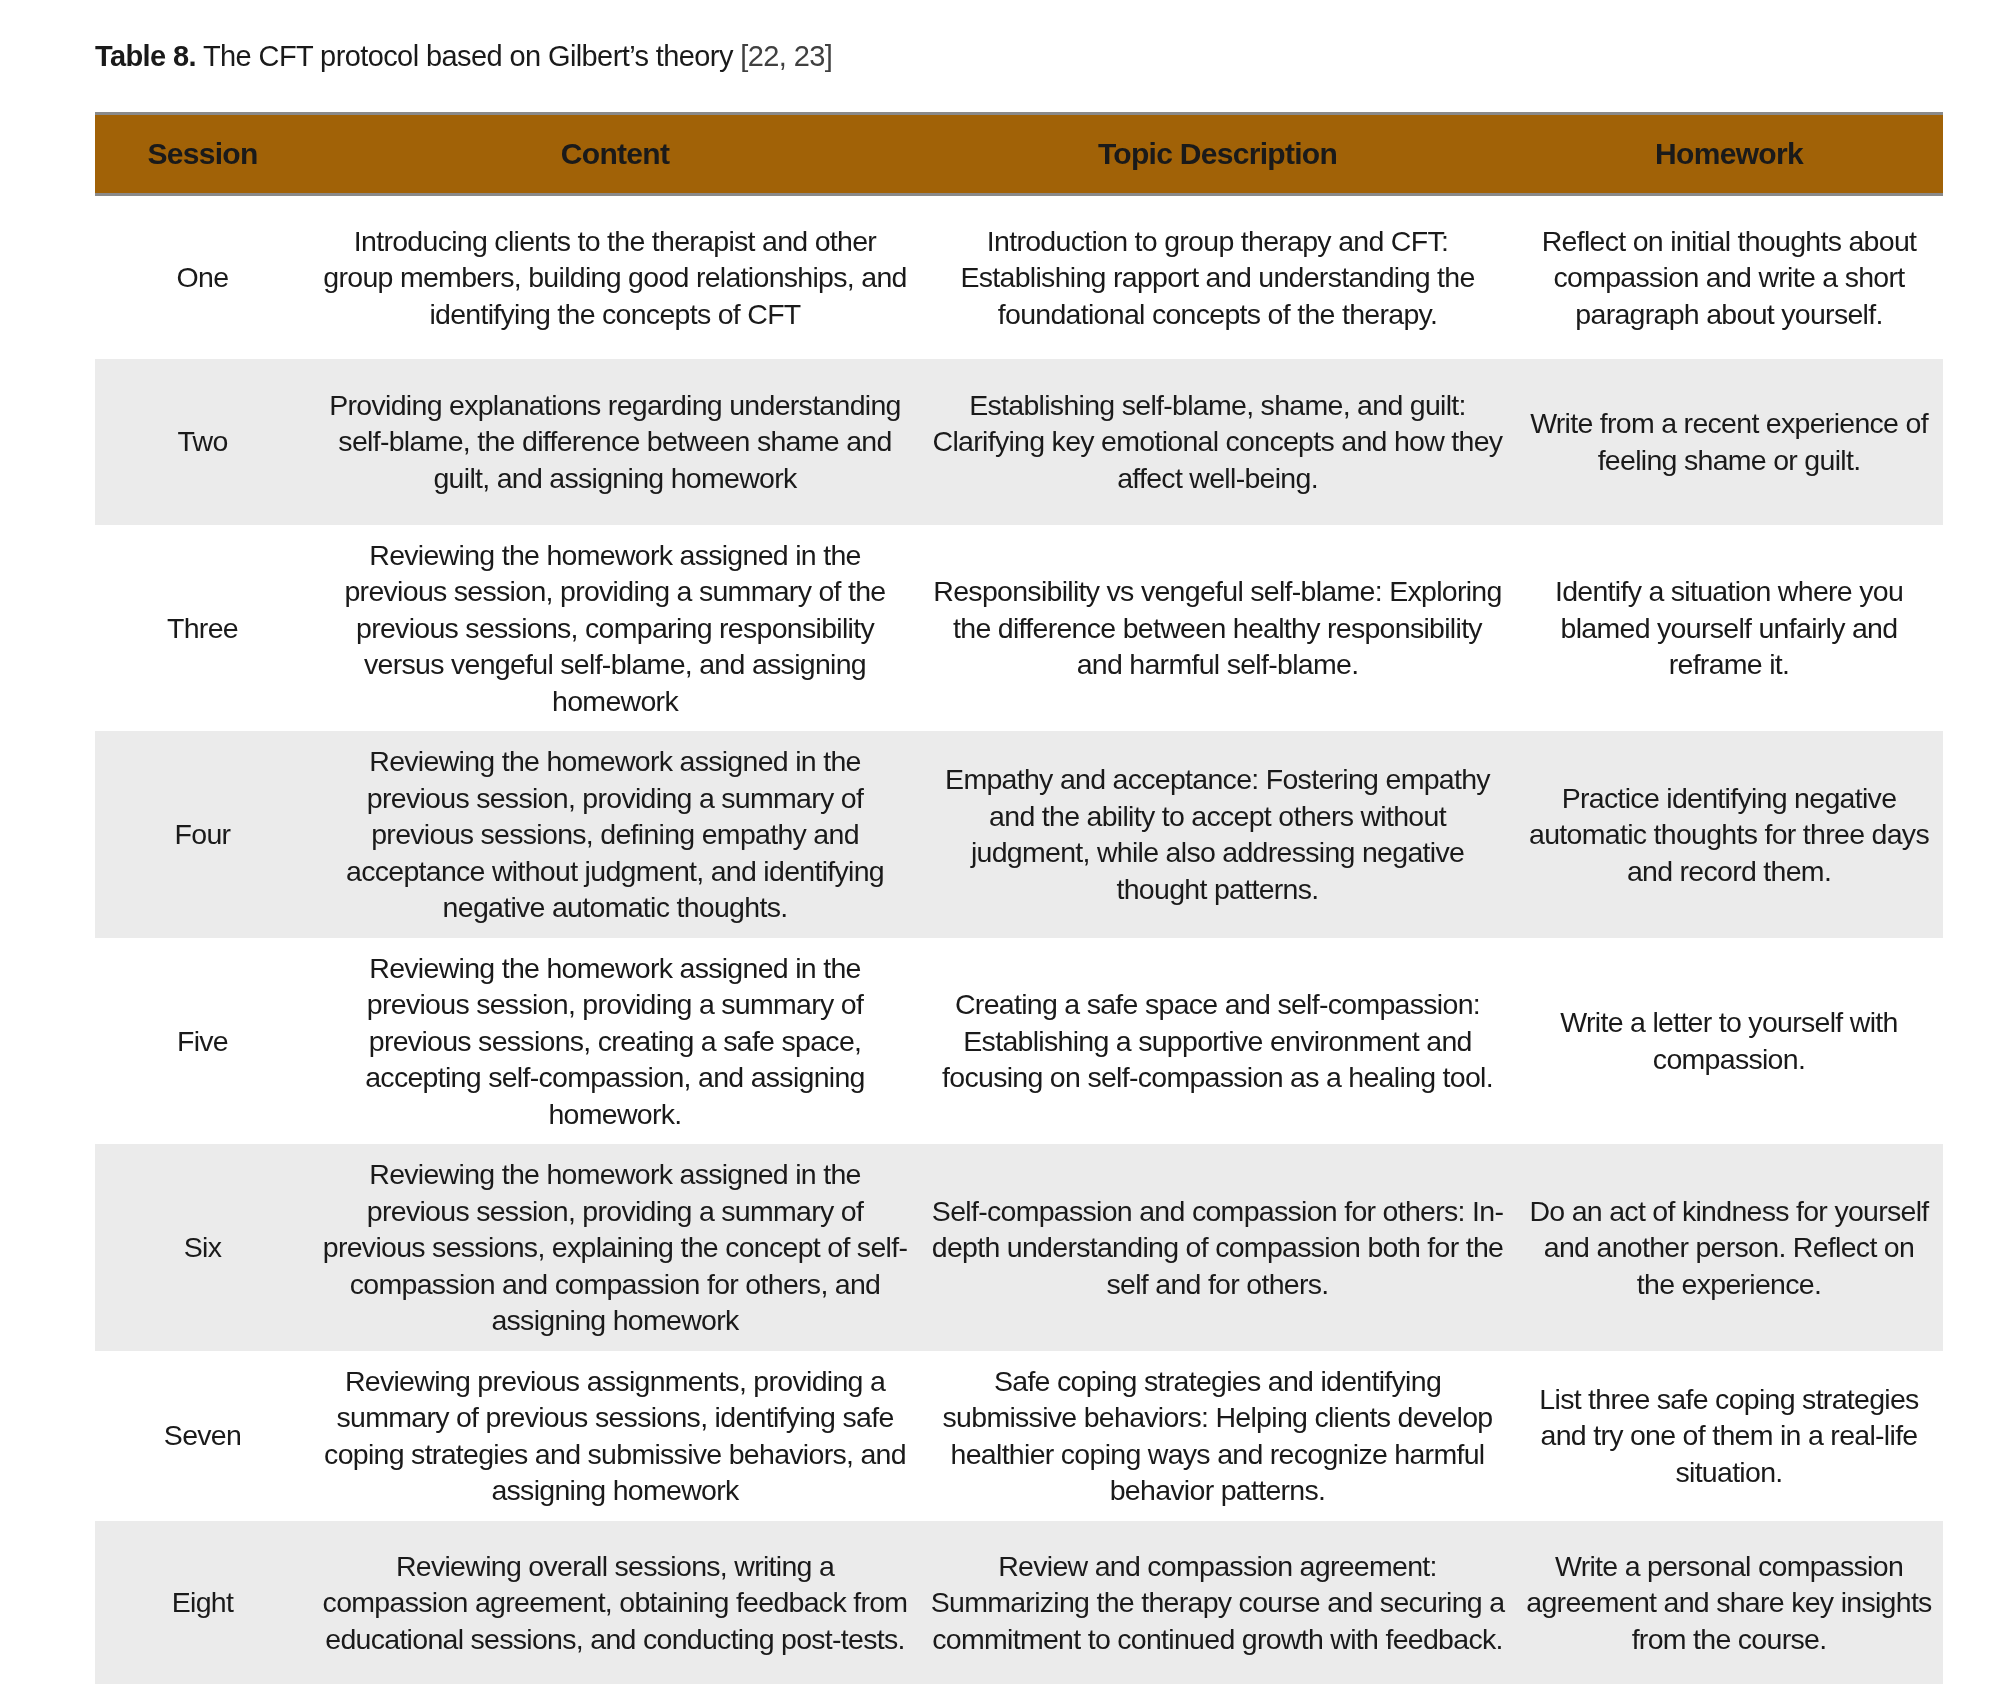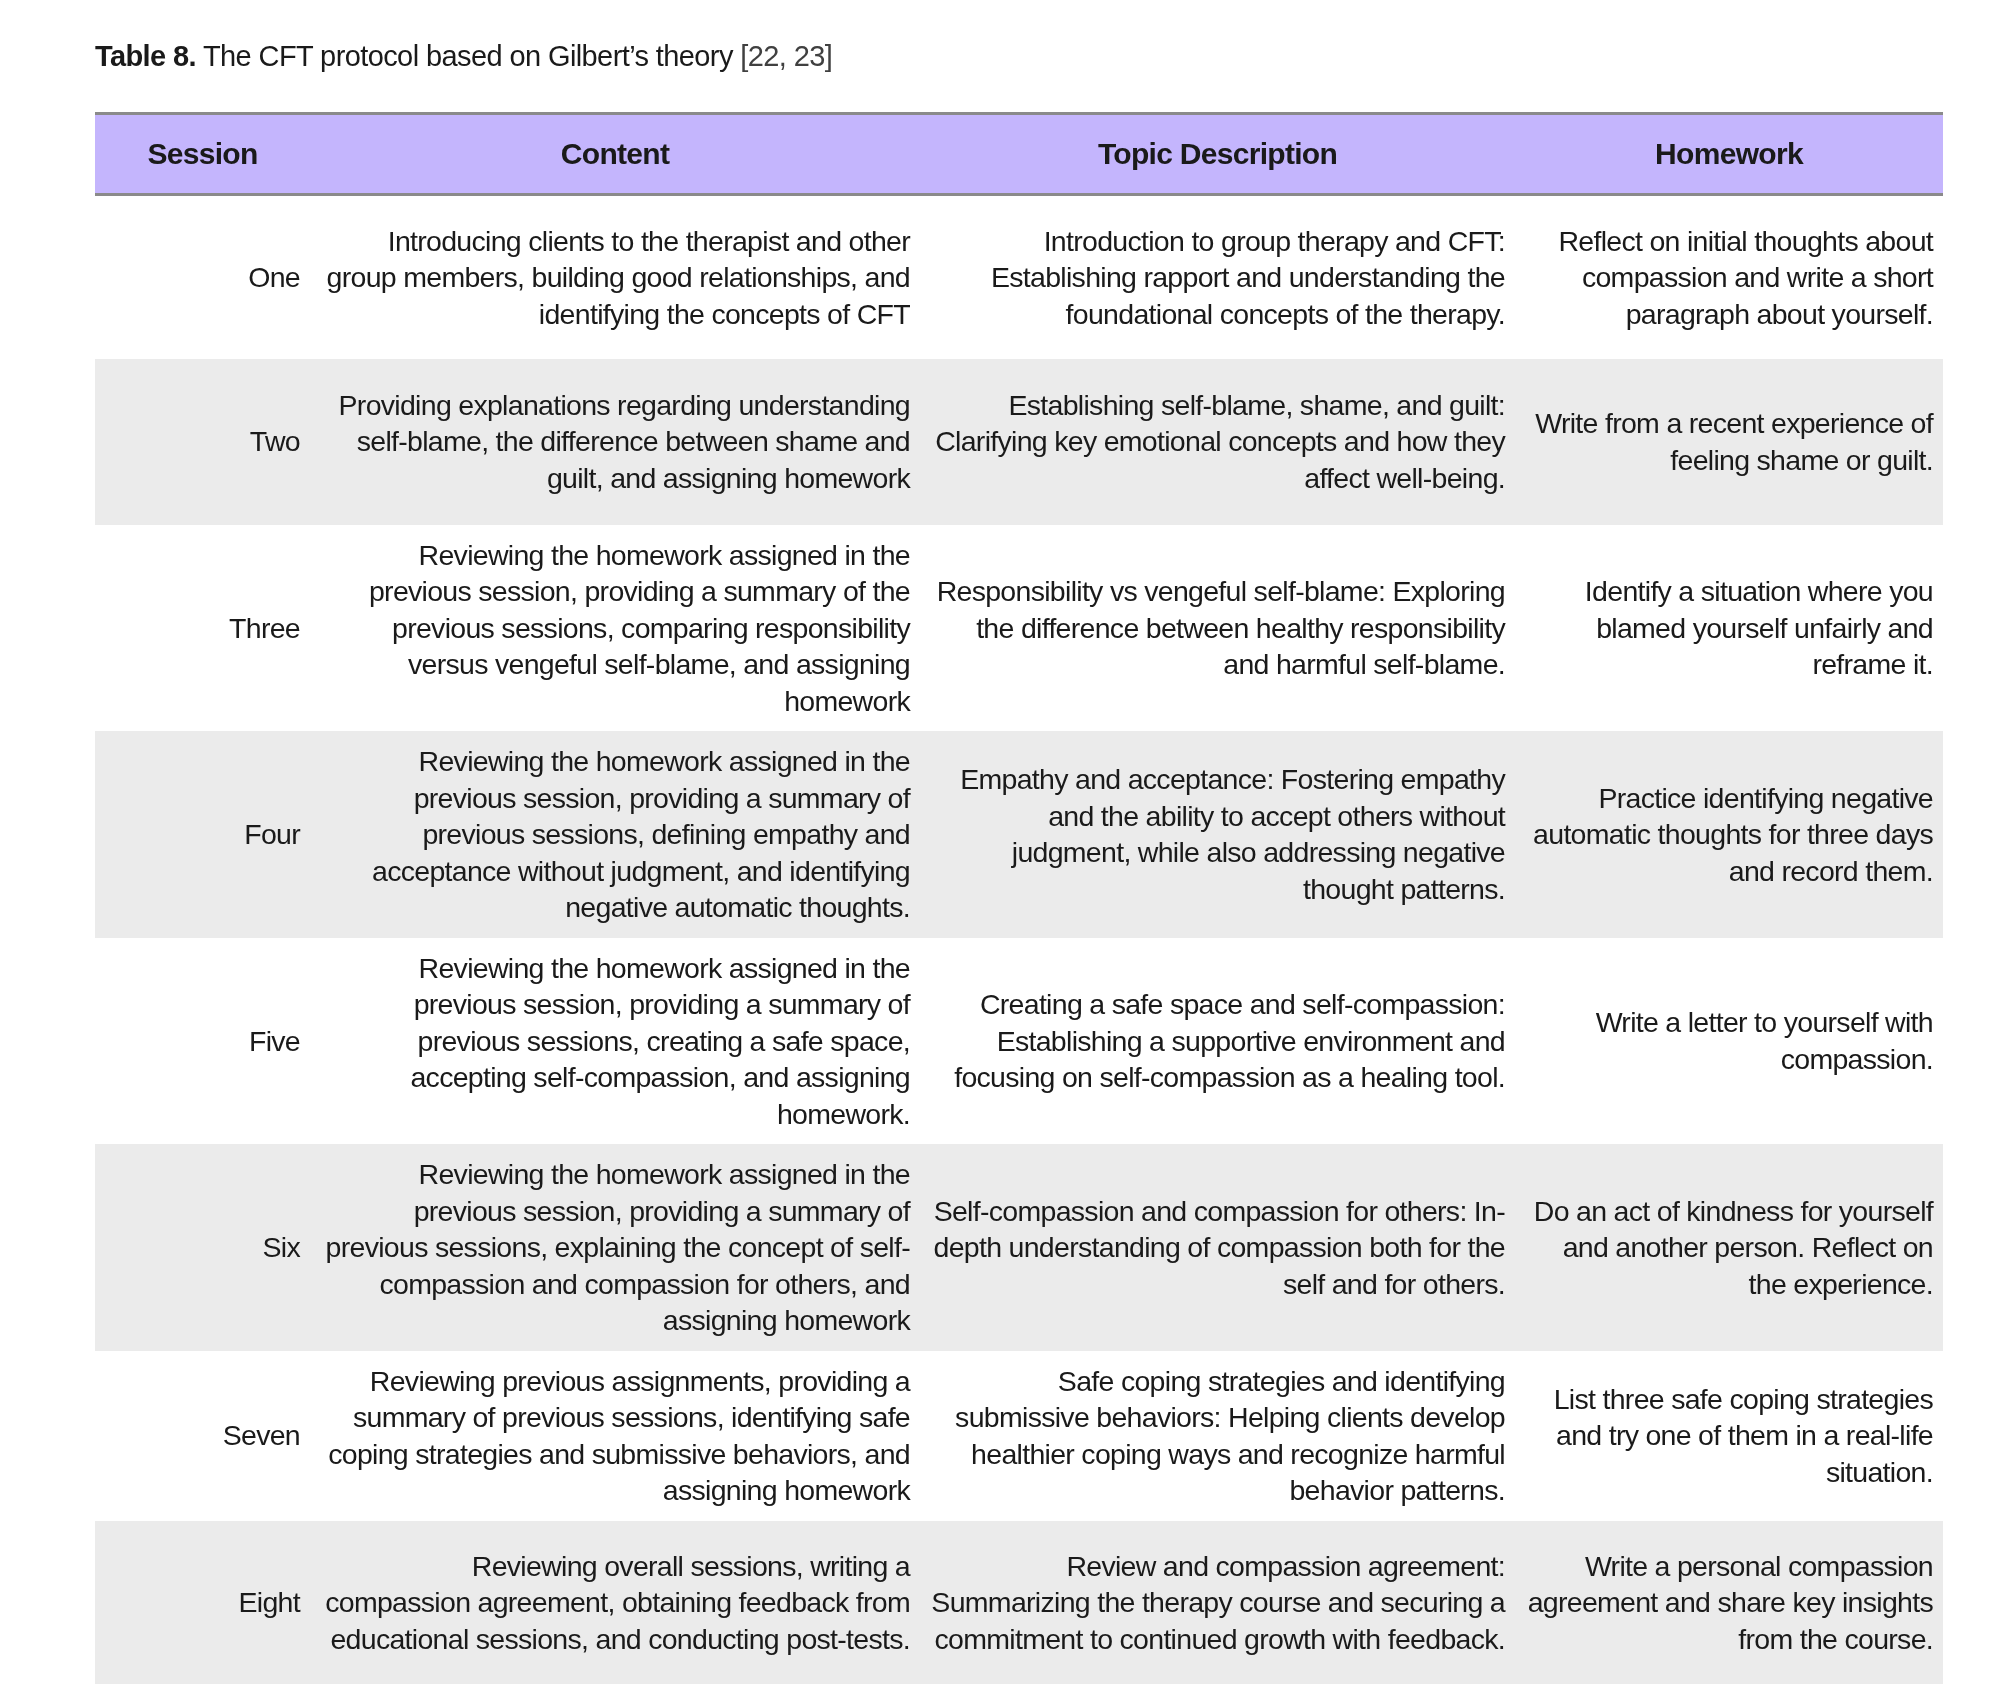--- a/index.html
+++ b/index.html
@@ -16,28 +16,28 @@
   .caption .cite { color: #404040; }
   table.protocol {
     position: absolute; left: 95px; top: 112px; width: 1848px;
     border-collapse: collapse; table-layout: fixed;
     font-size: 28.5px; letter-spacing: -0.7px;
   }
   table.protocol col.c1 { width: 215px; }
   table.protocol col.c2 { width: 610px; }
   table.protocol col.c3 { width: 595px; }
   table.protocol col.c4 { width: 428px; }
-  table.protocol thead tr { background: #c4b5fd; height: 81px; }
+  table.protocol thead tr { background: #a16207; height: 81px; }
   table.protocol thead th {
     font-weight: bold; text-align: center; vertical-align: middle;
     border-top: 3px solid #8a8a8a; border-bottom: 3px solid #8a8a8a;
     font-size: 30px; padding: 0;
   }
   table.protocol tbody td {
-    text-align: right; vertical-align: middle;
+    text-align: center; vertical-align: middle;
     line-height: 36.5px; padding: 12px 10px;
   }
   table.protocol tbody tr.odd { background: #ffffff; }
   table.protocol tbody tr.even { background: #ebebeb; }
   table.protocol tbody tr.last td { border-bottom: 3px solid #8a8a8a; }
   tr.r1 { height: 164px; } tr.r2 { height: 166px; } tr.r3 { height: 204px; }
   tr.r4 { height: 201px; } tr.r5 { height: 202px; } tr.r6 { height: 203px; }
   tr.r7 { height: 165px; } tr.r8 { height: 165px; }
 </style>
 </head>

